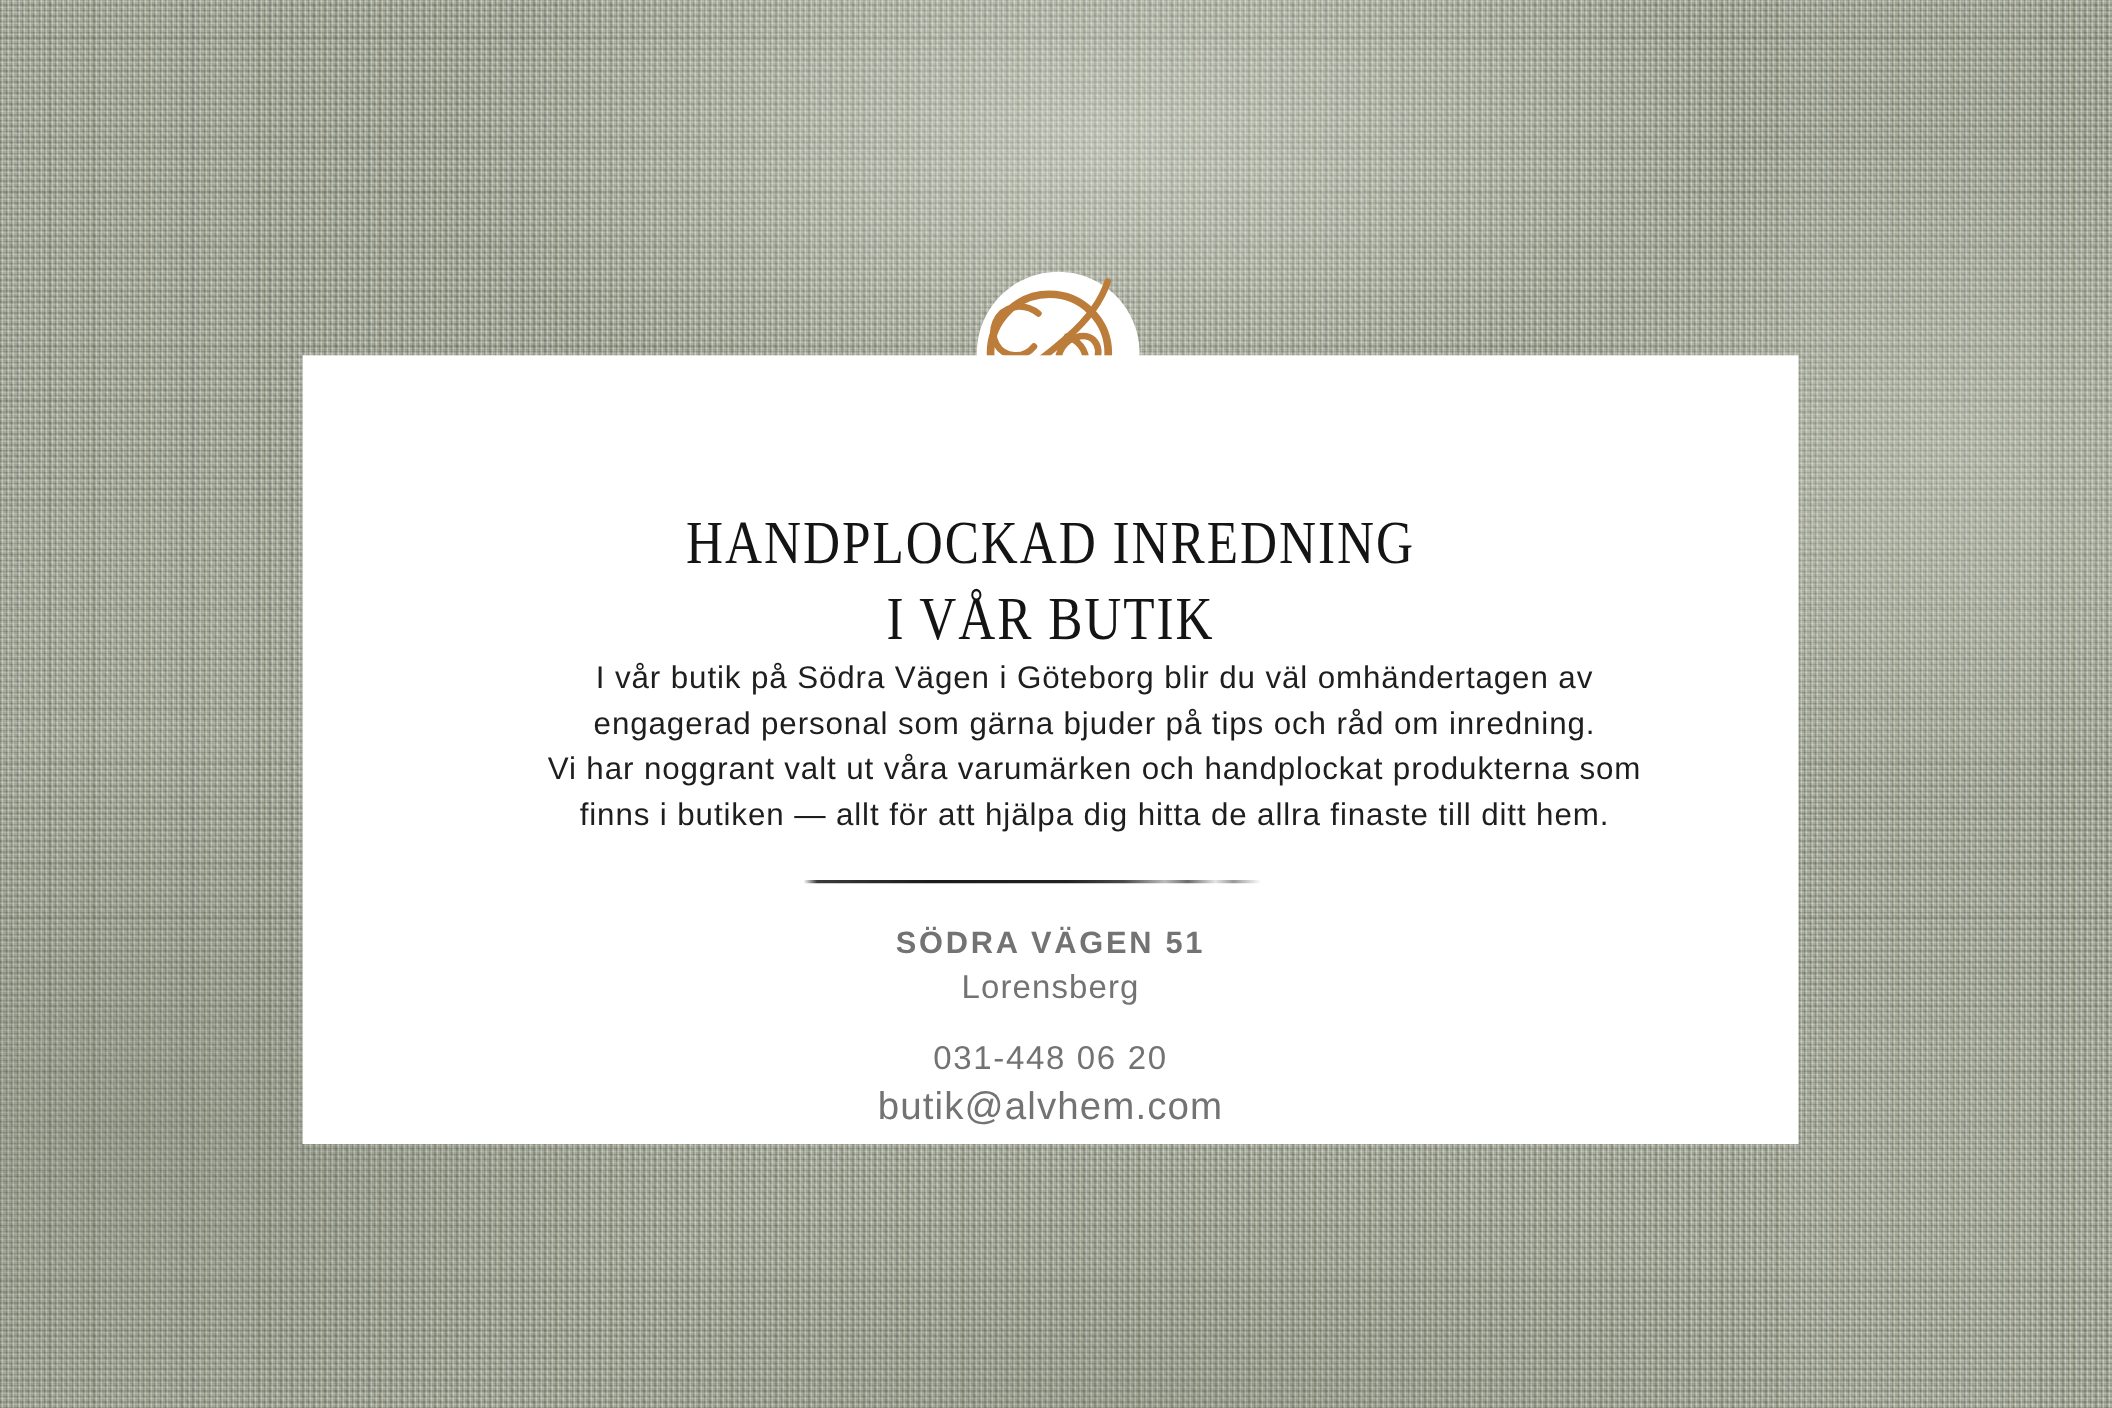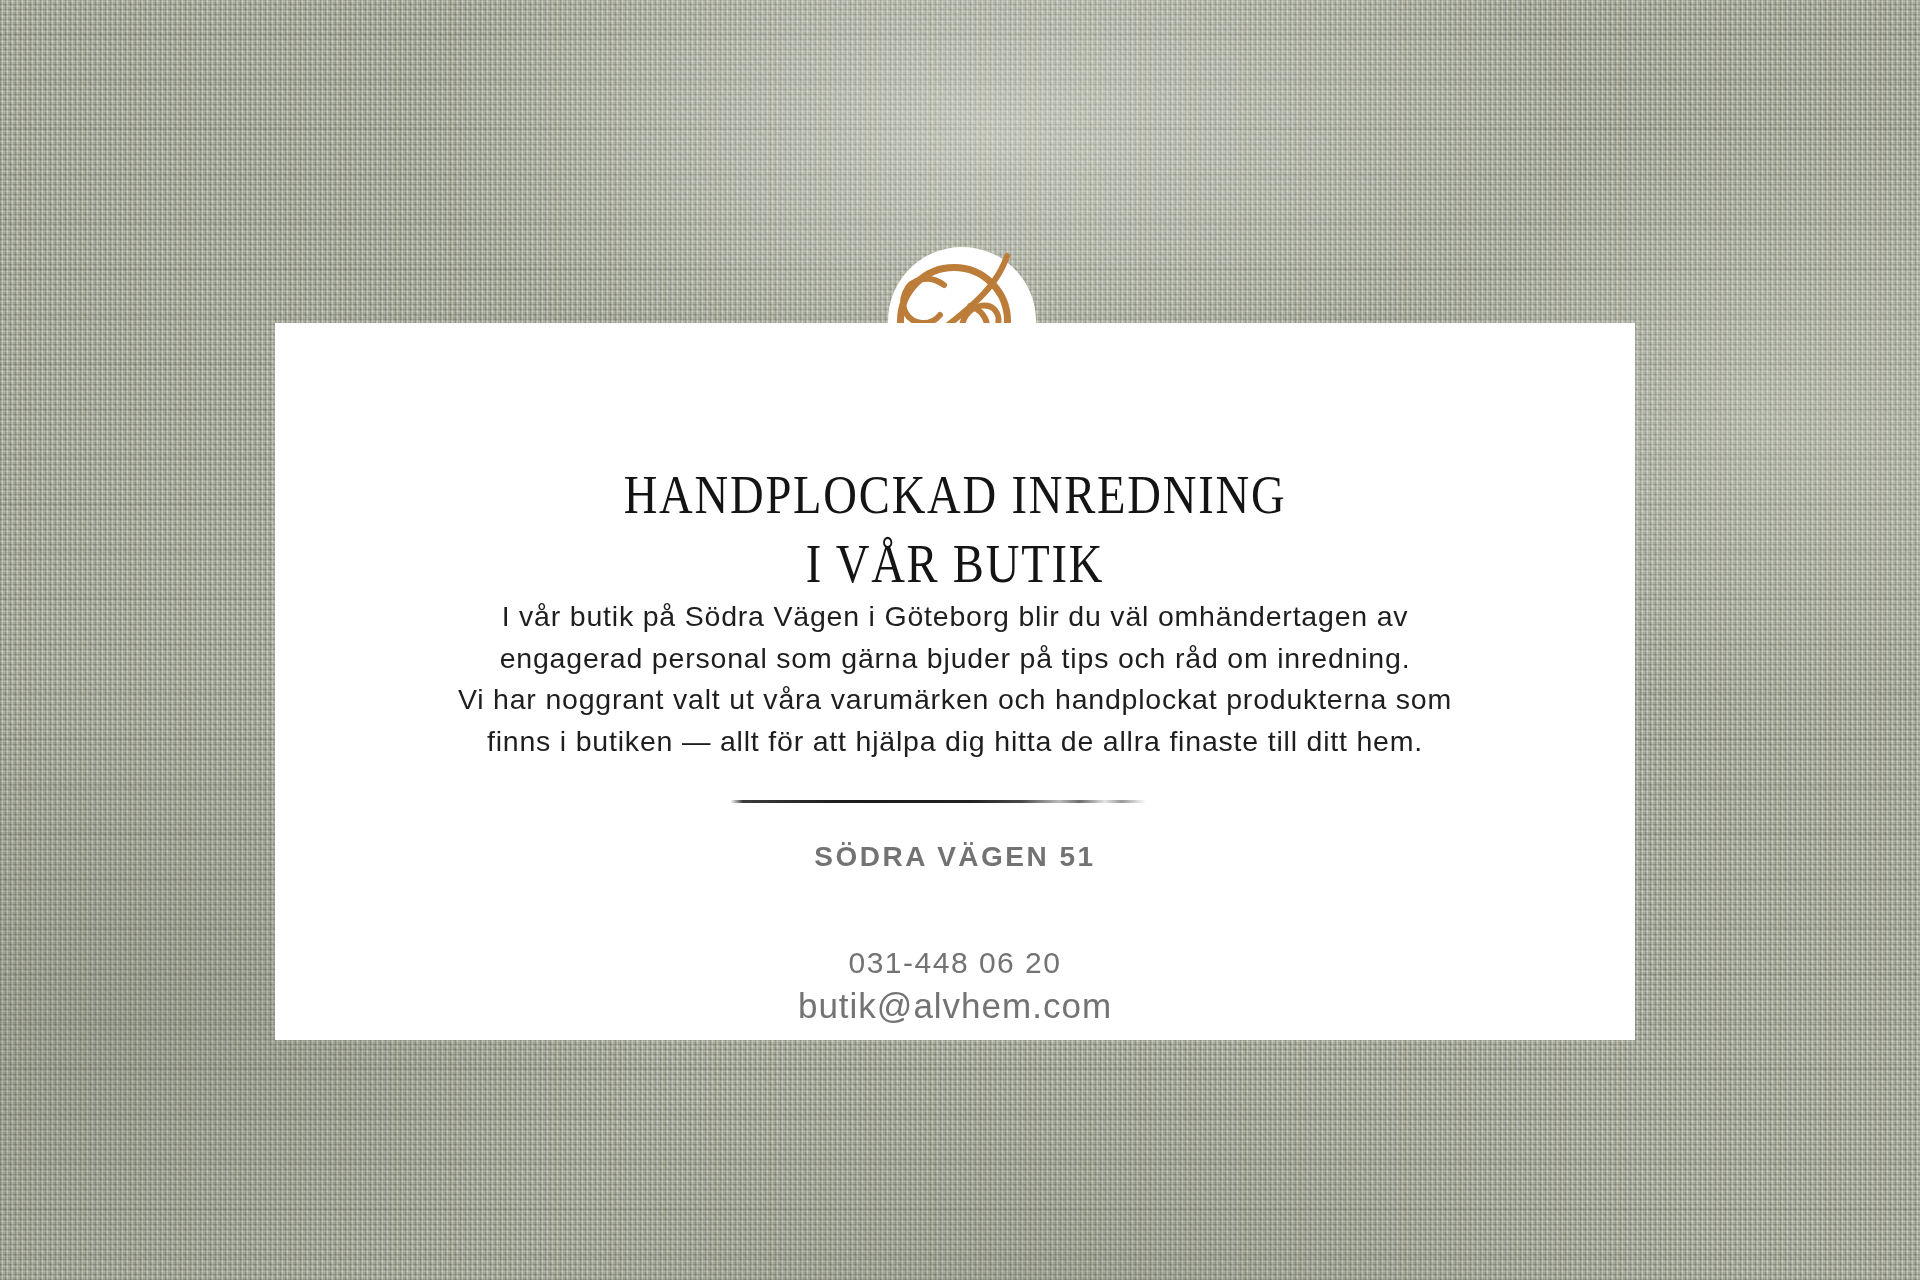--- a/index.html
+++ b/index.html
@@ -46,20 +46,21 @@
     letter-spacing:2px;color:#141414;
     transform:scale(.88,1.05);transform-origin:50% 0;
   }
   .headline span{display:block;}
   
   .bodytext{
     position:absolute;left:0;top:273px;width:100%;
     text-align:center;
     font-size:28.5px;line-height:41.5px;letter-spacing:.8px;
     color:#1e1e1e;
+    padding-left:40px;
   }
   .bodytext div{white-space:nowrap;}
   
   .divider{
     position:absolute;left:50%;top:477px;width:416px;height:3px;
     transform:translateX(-54%);border-radius:2px;
     background:linear-gradient(90deg,
       rgba(25,25,25,0) 0%, rgba(25,25,25,.85) 3%, #1b1b1b 28%, #222222 58%,
       rgba(28,28,28,.8) 70%, rgba(28,28,28,.3) 79%, rgba(28,28,28,.65) 84%,
       rgba(28,28,28,.12) 90%, rgba(28,28,28,.45) 94%, rgba(28,28,28,0) 100%);
@@ -98,16 +99,17 @@
   <div class="bodytext">
     <div>I vår butik på Södra Vägen i Göteborg blir du väl omhändertagen av</div>
     <div>engagerad personal som gärna bjuder på tips och råd om inredning.</div>
     <div>Vi har noggrant valt ut våra varumärken och handplockat produkterna som</div>
     <div>finns i butiken — allt för att hjälpa dig hitta de allra finaste till ditt hem.</div>
   </div>
 
   <div class="divider"></div>
 
   <div class="contact-line street">SÖDRA VÄGEN 51</div>
+  <div class="contact-line district">Lorensberg</div>
   <div class="contact-line phone">031-448 06 20</div>
   <div class="contact-line email">butik@alvhem.com</div>
 
 </div>
 
 </body></html>

